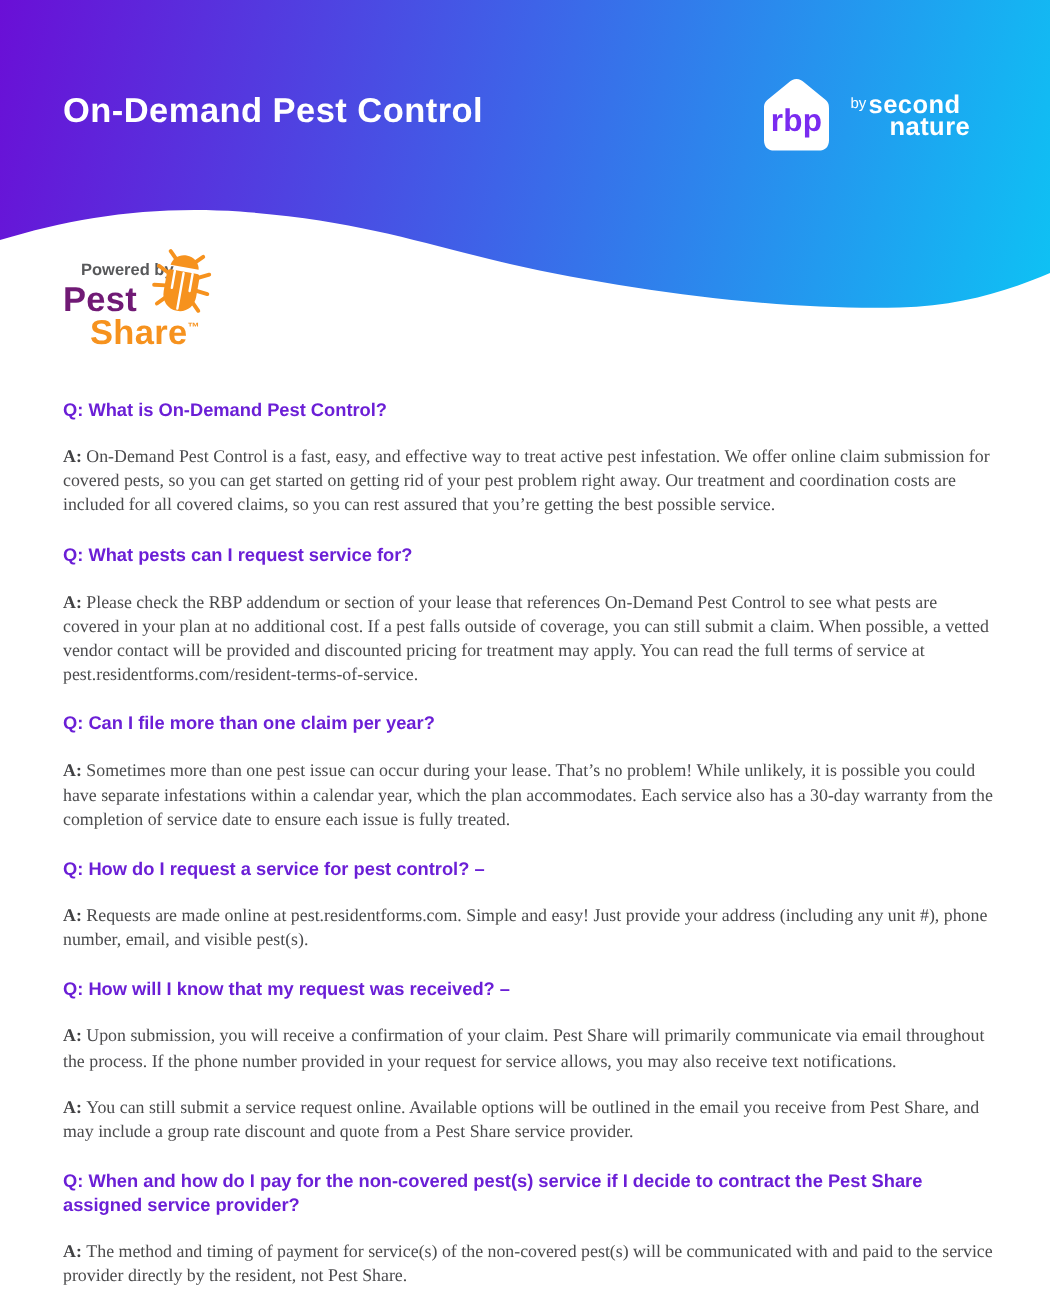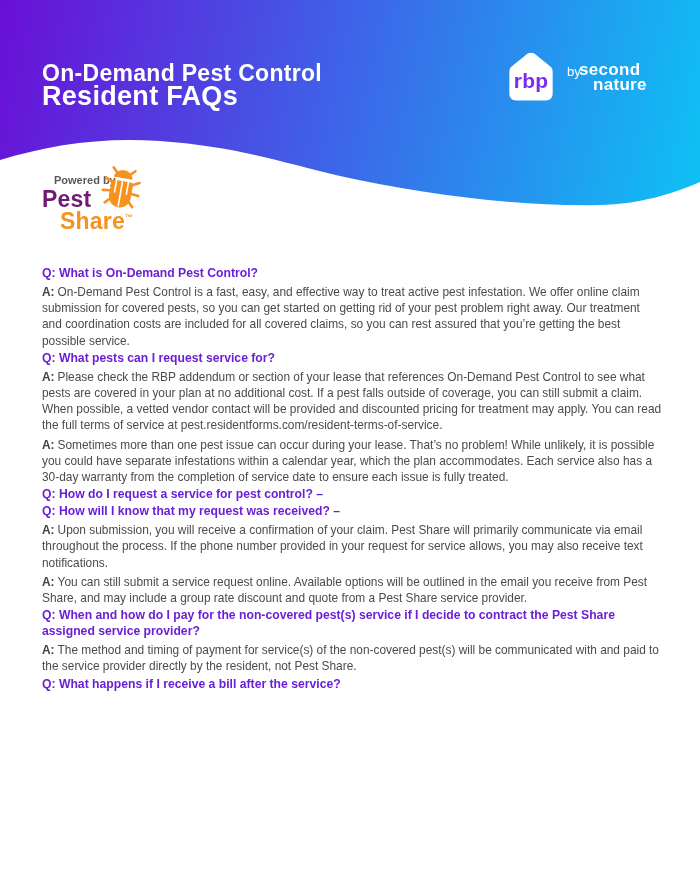--- a/index.html
+++ b/index.html
@@ -28,53 +28,52 @@
 
   
   .rbp-lockup { position: absolute; left: 505px; top: 49px; display: flex; align-items: center; gap: 10px; }
   .rbp-badge { position: relative; width: 52px; height: 56px; }
   .rbp-badge svg { position: absolute; inset: 0; }
   .rbp-text {
     position: absolute; left: 0; top: 20px; width: 52px; text-align: center;
     color: #7a2bf0; font-size: 21px; font-weight: 800; letter-spacing: 0.2px;
   }
   .sn { position: relative; color: #ffffff; padding-left: 12px; }
-  .sn-by { position: absolute; left: 0; top: 2px; font-size: 13px; font-weight: 400; }
+  .sn-by { position: absolute; left: 0; top: 2px; font-size: 10px; font-weight: 400; }
   .sn-second { font-size: 17px; font-weight: 700; line-height: 15px; letter-spacing: 0.3px; }
   .sn-nature { font-size: 17px; font-weight: 700; line-height: 15px; letter-spacing: 0.3px; margin-left: 14px; }
 
   
   .powered { position: absolute; left: 42px; top: 172px; width: 170px; height: 64px; }
   .powered-label { position: absolute; left: 0; top: 2px; font-size: 11px; font-weight: 600; color: #58595b; margin-left: 12px; }
   .ps-pest  { position: absolute; left: 0; top: 14px;  font-size: 23px; font-weight: 800; color: #701a75; letter-spacing: 0.2px; }
   .ps-share { position: absolute; left: 18px; top: 36px; font-size: 23px; font-weight: 800; color: #f6921e; letter-spacing: 0.2px; }
   .ps-tm { font-size: 8px; font-weight: 700; vertical-align: super; color: #f6921e; }
   .bug { position: absolute; left: 58px; top: -6px; width: 42px; height: 48px; }
 
   
   .faq-list { position: absolute; left: 42px; top: 249px; width: 620px; }
   .faq-item .q {
-    margin-top: 1px;
+    margin-top: 17px;
     color: #6b1fd6; font-size: 12.2px; font-weight: 700; line-height: 16px;
   }
   .faq-item:first-child .q { margin-top: 16px; }
   .faq-item .a {
-    margin-top: 3px;
-    color: #4b4b4d; font-size: 11.9px; font-weight: 400; line-height: 16.2px;
+    margin-top: 15px;
+    color: #4b4b4d; font-size: 11.9px; font-weight: 400; line-height: 16.2px; font-family: Liberation Serif, serif;
   }
   .a-prefix { font-weight: 700; color: #424244; padding-right: 3px; }
 </style>
 </head>
 <body>
 
 <div class="page">
 
   <header class="banner">
     <div class="title1">On-Demand Pest Control</div>
-    <div class="title2">Resident FAQs</div>
 
     <div class="rbp-lockup">
       <div class="rbp-badge">
         <svg viewBox="0 0 60 64" width="52" height="56">
           <rect x="15" y="17" width="30" height="30" rx="7" transform="rotate(45 30 32)" fill="#2fd6c3"></rect>
           <path d="M30 4 C32.5 4 34 5 36 6.6 L52 19.6 C54.5 21.6 55 23.5 55 26.5 L55 51 C55 56 52 59 47 59 L13 59 C8 59 5 56 5 51 L5 26.5 C5 23.5 5.5 21.6 8 19.6 L24 6.6 C26 5 27.5 4 30 4 Z" fill="#ffffff"></path>
         </svg>
         <span class="rbp-text">rbp</span>
       </div>
       <div class="sn">
@@ -121,25 +120,27 @@
       <h3 class="q">Q: What is On-Demand Pest Control?</h3>
       <p class="a"><span class="a-prefix">A:</span><span class="a-text">On-Demand Pest Control is a fast, easy, and effective way to treat active pest infestation. We offer online claim submission for covered pests, so you can get started on getting rid of your pest problem right away. Our treatment and coordination costs are included for all covered claims, so you can rest assured that you’re getting the best possible service.</span></p>
     </section>
 
     <section class="faq-item">
       <h3 class="q">Q: What pests can I request service for?</h3>
       <p class="a"><span class="a-prefix">A:</span><span class="a-text">Please check the RBP addendum or section of your lease that references On-Demand Pest Control to see what pests are covered in your plan at no additional cost. If a pest falls outside of coverage, you can still submit a claim. When possible, a vetted vendor contact will be provided and discounted pricing for treatment may apply. You can read the full terms of service at pest.residentforms.com/resident-terms-of-service.</span></p>
     </section>
 
     <section class="faq-item">
+      <h3 class="q">Q: Can I file more than one claim per year?</h3>
       <p class="a"><span class="a-prefix">A:</span><span class="a-text">Sometimes more than one pest issue can occur during your lease. That’s no problem! While unlikely, it is possible you could have separate infestations within a calendar year, which the plan accommodates. Each service also has a 30-day warranty from the completion of service date to ensure each issue is fully treated.</span></p>
     </section>
 
     <section class="faq-item">
       <h3 class="q">Q: How do I request a service for pest control? –</h3>
+      <p class="a"><span class="a-prefix">A:</span><span class="a-text">Requests are made online at pest.residentforms.com. Simple and easy! Just provide your address (including any unit #), phone number, email, and visible pest(s).</span></p>
     </section>
 
     <section class="faq-item">
       <h3 class="q">Q: How will I know that my request was received? –</h3>
       <p class="a"><span class="a-prefix">A:</span><span class="a-text">Upon submission, you will receive a confirmation of your claim. Pest Share will primarily communicate via email throughout the process. If the phone number provided in your request for service allows, you may also receive text notifications.</span></p>
     </section>
 
     <section class="faq-item">
       <p class="a"><span class="a-prefix">A:</span><span class="a-text">You can still submit a service request online. Available options will be outlined in the email you receive from Pest Share, and may include a group rate discount and quote from a Pest Share service provider.</span></p>
     </section>

